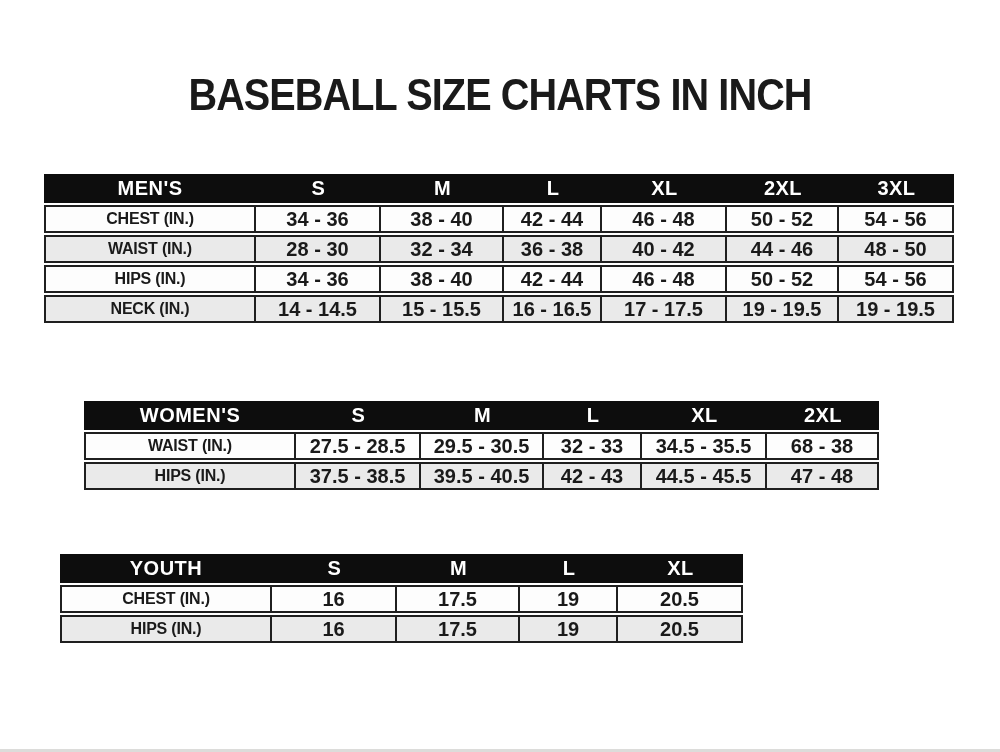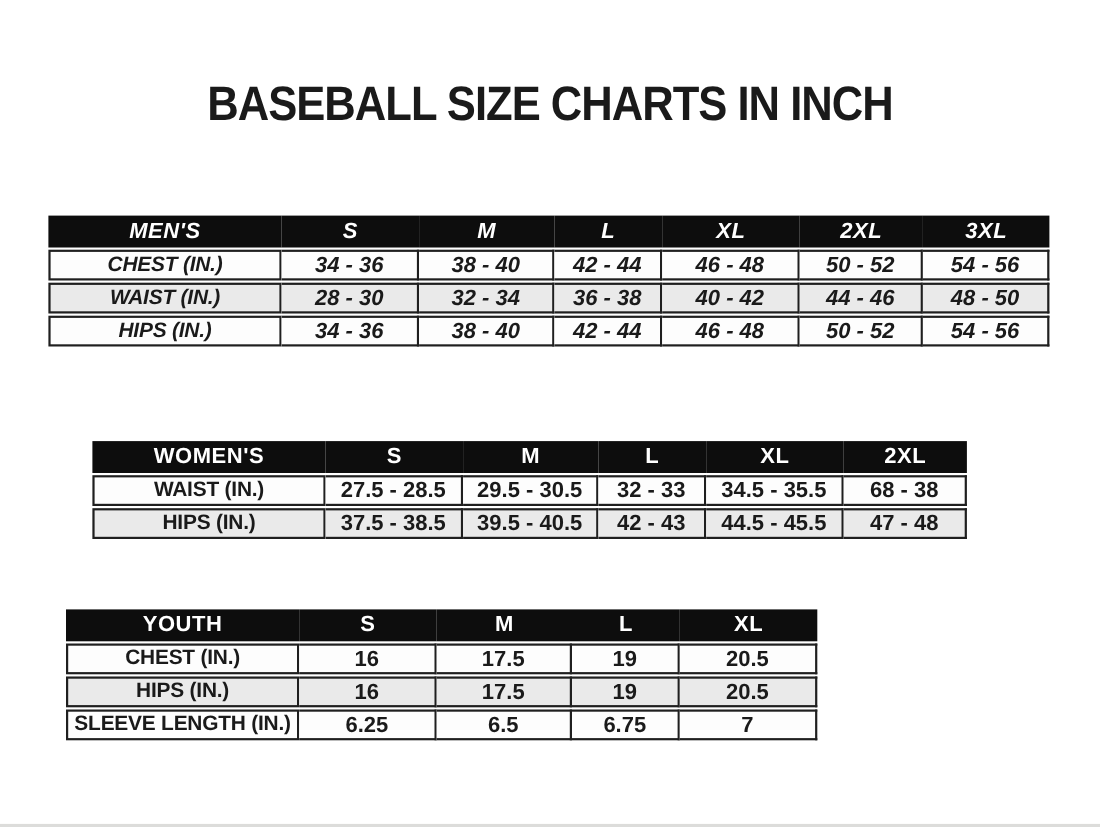--- a/index.html
+++ b/index.html
@@ -8,42 +8,42 @@
     background:radial-gradient(140% 120% at 50% 42%, #ffffff 62%, #eeeeec 100%);
     font-family:"Liberation Sans", sans-serif;
   }
   .title{
     position:absolute;top:70px;left:0;width:1000px;margin:0;
     text-align:center;font-size:44px;font-weight:bold;letter-spacing:-1px;
     color:var(--text,#111);transform:scaleX(.9);transform-origin:50% 50%;
     white-space:nowrap;
   }
   .chart{position:absolute;left:44px;}
-  .chart-mens{top:194px;font-style:italic;}
+  .chart-mens{top:172px;}
   .chart-womens{top:399px;margin-left:40px;}
   .chart-youth{top:552px;}
   table{border-collapse:separate;border-spacing:0 2px;table-layout:fixed;}
   th,td{
     box-sizing:border-box;height:28px;padding:0 3px;
     font-weight:bold;font-size:20px;text-align:center;vertical-align:middle;
     white-space:nowrap;overflow:hidden;
   }
   thead th{
     background:var(--header-bg,#0d0d0d);color:var(--header-text,#ffffff);
     border:0;letter-spacing:.5px;height:29px;
   }
   tbody td{
     color:var(--text,#1a1a1a);background:var(--row-bg,#fdfdfd);
     border-top:2px solid var(--border,#1f1f1f);
     border-bottom:2px solid var(--border,#1f1f1f);
     border-right:2px solid var(--border,#1f1f1f);
   }
   tbody td:first-child{border-left:2px solid var(--border,#1f1f1f);}
   tbody tr:nth-child(even) td{background:var(--row-alt-bg,#eaeaea);}
-  td.label{font-size:19px;letter-spacing:-.2px;}
+  td.label{font-size:16px;letter-spacing:-.2px;}
   .bottom-edge{position:absolute;bottom:0;left:0;width:1000px;height:3px;background:#dcdcda;}
 </style>
 </head>
 <body>
 
 <div class="page" style="--header-bg: #0d0d0d; --header-text: #ffffff; --row-bg: #fdfdfd; --row-alt-bg: #eaeaea; --border: #1f1f1f; --text: #1a1a1a;">
   <h1 class="title">BASEBALL SIZE CHARTS IN INCH</h1>
 
   <div class="chart chart-mens">
     <table style="width: 910px;">
@@ -87,20 +87,29 @@
             <td>48 - 50</td>
           </tr>
           <tr>
             <td class="label">HIPS (IN.)</td>
             <td>34 - 36</td>
             <td>38 - 40</td>
             <td>42 - 44</td>
             <td>46 - 48</td>
             <td>50 - 52</td>
             <td>54 - 56</td>
+          </tr>
+          <tr>
+            <td class="label">NECK (IN.)</td>
+            <td>14 - 14.5</td>
+            <td>15 - 15.5</td>
+            <td>16 - 16.5</td>
+            <td>17 - 17.5</td>
+            <td>19 - 19.5</td>
+            <td>19 - 19.5</td>
           </tr>
         </tbody>
       </table>
   </div>
 
   <div class="chart chart-womens">
     <table style="width: 795px;">
         <colgroup>
           <col style="width: 212px;">
           <col style="width: 125px;">
@@ -166,25 +175,18 @@
             <td>19</td>
             <td>20.5</td>
           </tr>
           <tr>
             <td class="label">HIPS (IN.)</td>
             <td>16</td>
             <td>17.5</td>
             <td>19</td>
             <td>20.5</td>
           </tr>
-          <tr>
-            <td class="label">SLEEVE LENGTH (IN.)</td>
-            <td>6.25</td>
-            <td>6.5</td>
-            <td>6.75</td>
-            <td>7</td>
-          </tr>
         </tbody>
       </table>
   </div>
 
   <div class="bottom-edge"></div>
 </div>
 
 </body></html>

